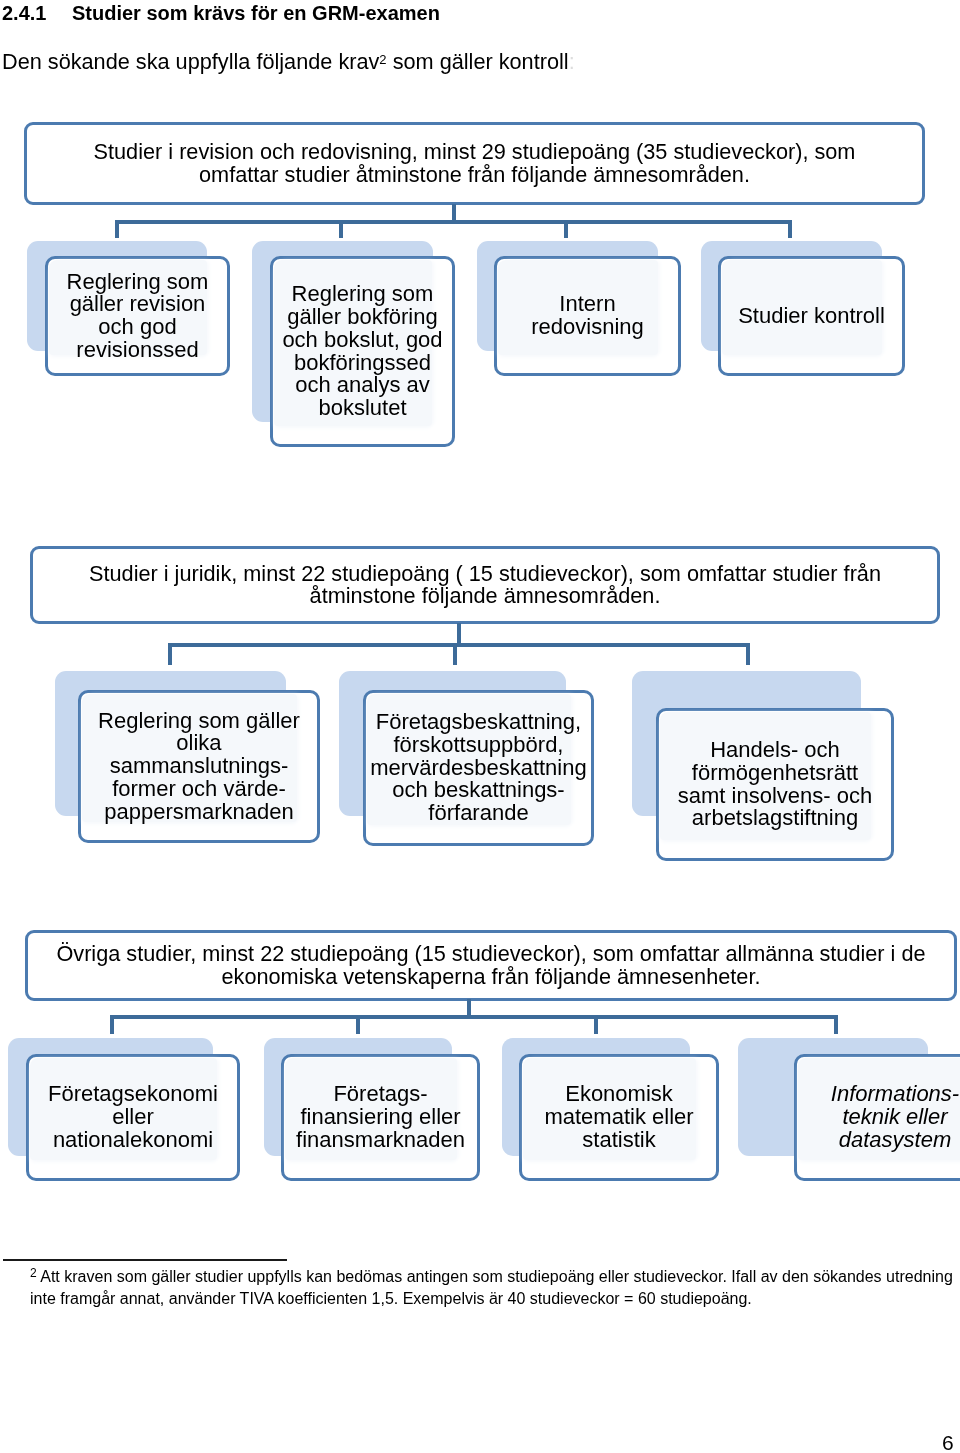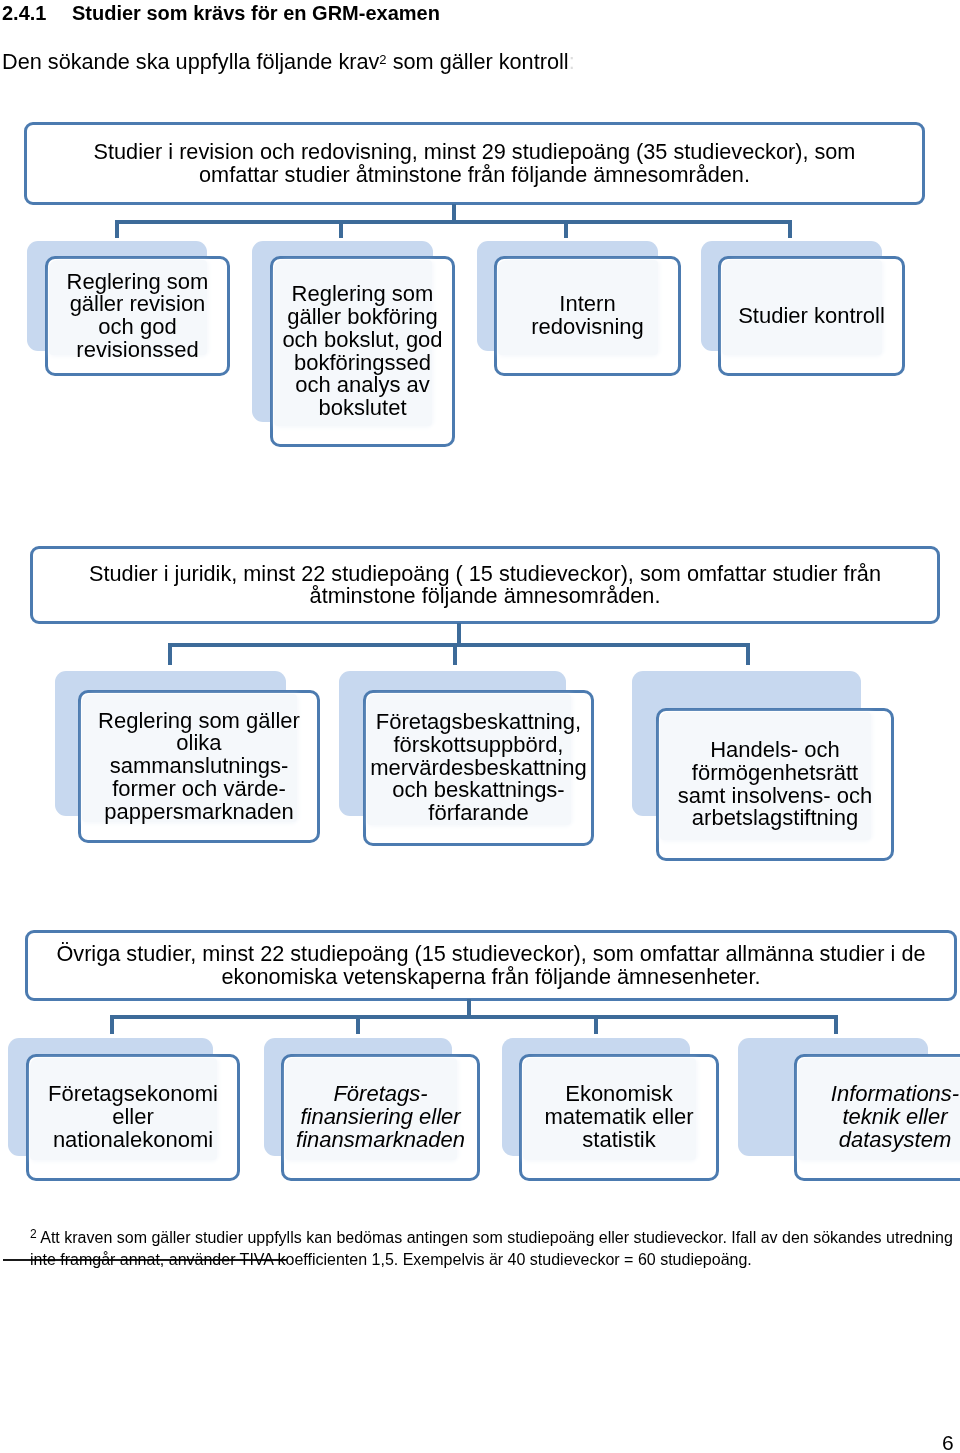--- a/index.html
+++ b/index.html
@@ -23,21 +23,21 @@
         background:#ffffff;
         display:flex;align-items:center;justify-content:center;text-align:center;}
   .node::before{content:"";position:absolute;left:1px;top:1px;right:20px;bottom:18px;
         background:#f5f8fb;border-radius:8px 4px 4px 4px;pointer-events:none;
         box-shadow:3px 0 4px -1px #f7f9fc, 0 3px 4px -1px #f7f9fc;}
   .node .t{font-size:22px;line-height:22.7px;padding:0 4px;position:relative;z-index:1;}
 
   .ln{position:absolute;background:#3d6b99;}
 
   #fn-rule{position:absolute;left:3px;top:1259px;width:284px;height:2px;background:#1a1a1a;}
-  #footnote{position:absolute;left:30px;top:1228px;font-size:16px;line-height:19.6px;}
+  #footnote{position:absolute;left:30px;top:1267px;font-size:16px;line-height:19.6px;}
   #footnote .fl{white-space:nowrap;}
   #footnote sup{font-size:0.75em;vertical-align:baseline;position:relative;top:-5px;}
   #pageno{position:absolute;left:942px;top:1432px;font-size:21px;line-height:21px;}
 </style>
 </head>
 <body>
 
 <div class="page">
   <div id="heading">
     <span class="num">2.4.1</span><span>Studier som krävs för en GRM-examen</span>
@@ -109,21 +109,21 @@
   <div class="ln" style="left:356px;top:1015px;width:4px;height:19px;"></div>
   <div class="ln" style="left:594px;top:1015px;width:4px;height:19px;"></div>
   <div class="ln" style="left:834px;top:1015px;width:4px;height:19px;"></div>
 
   <div class="shadow" style="left:8px;top:1038px;width:205px;height:118px;"></div>
   <div class="node" style="left:26px;top:1054px;width:214px;height:127px;">
     <div class="t">Företagsekonomi<br>eller<br>nationalekonomi</div>
     </div>
 
   <div class="shadow" style="left:264px;top:1038px;width:188px;height:118px;"></div>
-  <div class="node" style="left:281px;top:1054px;width:199px;height:127px;font-style:italic;">
+  <div class="node" style="left:281px;top:1054px;width:199px;height:127px;">
     <div class="t">Företags-<br>finansiering eller<br>finansmarknaden</div>
     </div>
 
   <div class="shadow" style="left:502px;top:1038px;width:188px;height:118px;"></div>
   <div class="node" style="left:519px;top:1054px;width:200px;height:127px;">
     <div class="t">Ekonomisk<br>matematik eller<br>statistik</div>
     </div>
 
   <div class="shadow" style="left:738px;top:1038px;width:190px;height:118px;"></div>
   <div class="node" style="left:794px;top:1054px;width:202px;height:127px;font-style:italic;">

